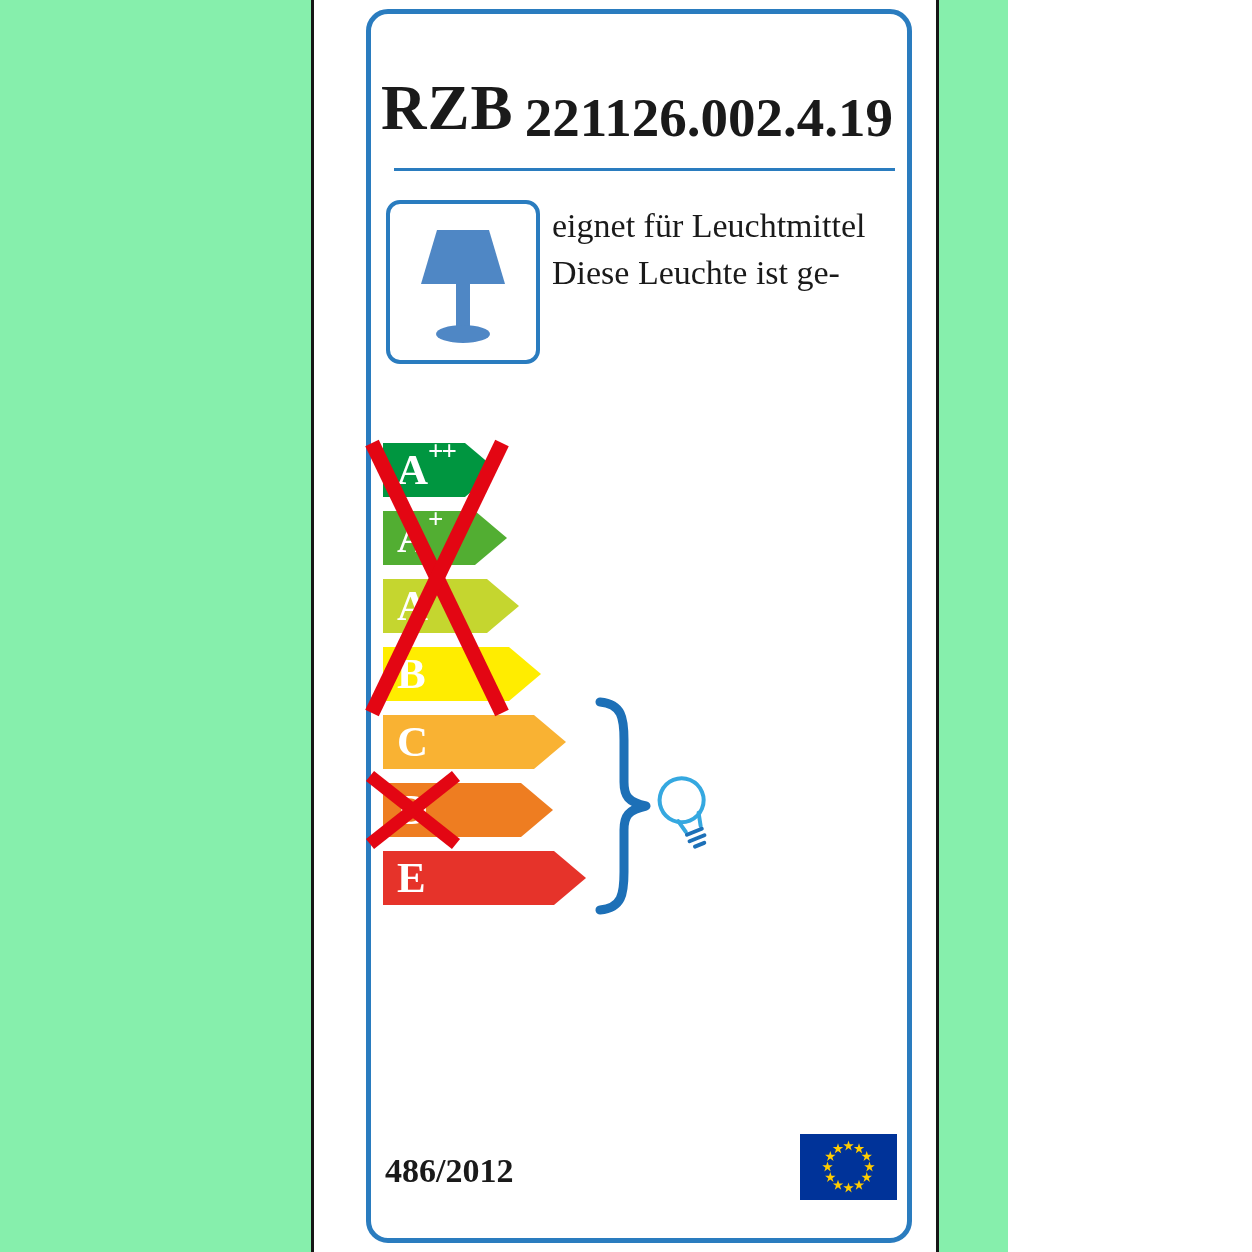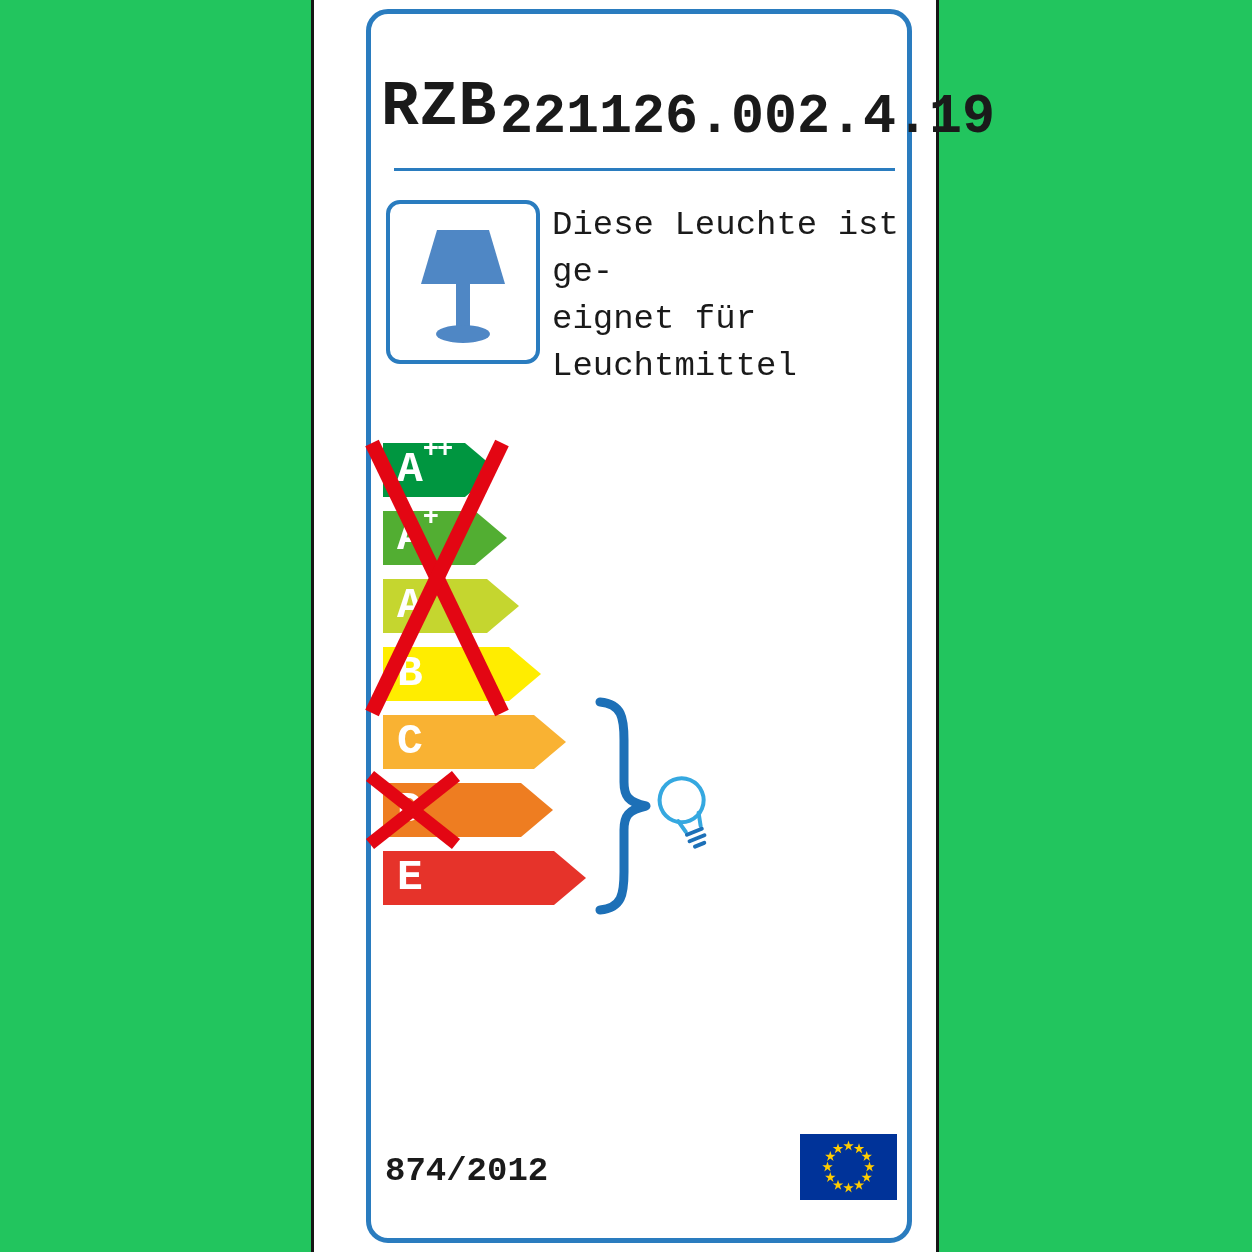--- a/index.html
+++ b/index.html
@@ -1,17 +1,17 @@
 <!DOCTYPE html>
 <html style="--frame-blue: #2a7cbf; --accent-blue: #1d70b7; --bulb-blue: #35a8e0; --lamp-blue: #4f87c5; --cross-red: #e30613; --eu-blue: #003399; --eu-star-yellow: #ffcc00; --text-black: #1a1a1a;"><head>
 <meta charset="utf-8">
 <style>
   html,body{margin:0;padding:0;background:#ffffff;}
-  #canvas{position:relative;width:1252px;height:1252px;background:#22c55e;overflow:hidden;
-          font-family:Liberation Mono, monospace;color:var(--text-black);}
+  #canvas{position:relative;width:1008px;height:1252px;background:#86efac;overflow:hidden;
+          font-family:Liberation Serif, serif;color:var(--text-black);}
   .page-border{position:absolute;left:311px;top:-4px;width:622px;height:1258px;
                border:3px solid #161616;background:#ffffff;}
   .blue-frame{position:absolute;left:366px;top:9px;width:536px;height:1224px;
               border:5px solid var(--frame-blue);border-radius:22px;}
   .brand{position:absolute;left:381px;top:72px;font-size:63px;font-weight:bold;
          letter-spacing:1px;color:var(--text-black);}
   .product{position:absolute;left:500px;top:86px;width:393px;text-align:right;
            font-size:55px;font-weight:bold;color:var(--text-black);}
   .divider{position:absolute;left:394px;top:168px;width:501px;height:3px;
            background:var(--frame-blue);}
@@ -45,22 +45,22 @@
 
   <div class="lamp-box">
     <svg width="146" height="156" viewBox="0 0 146 156">
       <polygon points="47,26 99,26 115,80 31,80" style="fill:var(--lamp-blue)"></polygon>
       <rect x="66" y="80" width="14" height="46" style="fill:var(--lamp-blue)"></rect>
       <ellipse cx="73" cy="130" rx="27" ry="9" style="fill:var(--lamp-blue)"></ellipse>
     </svg>
   </div>
 
   <div class="desc">
+    <div>eignet für Leuchtmittel</div>
     <div>Diese Leuchte ist ge-</div>
-    <div>eignet für Leuchtmittel</div>
   </div>
 
   <div class="scale">
     <div class="arrow" style="background: rgb(0, 150, 64); width: 114px;">
       <span class="letter"><span>A</span><sup>++</sup></span>
     </div>
     <div class="arrow" style="background: rgb(82, 174, 50); width: 124px;">
       <span class="letter"><span>A</span><sup>+</sup></span>
     </div>
     <div class="arrow" style="background: rgb(197, 214, 47); width: 136px;">
@@ -95,21 +95,21 @@
   </svg>
 
   <svg class="overlay" style="left:650px;top:766px;" width="76" height="100">
     <g transform="rotate(-22 38 50)">
       <circle cx="38" cy="33" r="22" fill="none" style="stroke:var(--bulb-blue)" stroke-width="4"></circle>
       <path d="M27,51 L30,64 M49,51 L46,64" fill="none" style="stroke:var(--bulb-blue)" stroke-width="4" stroke-linecap="round"></path>
       <path d="M30,67 L46,67 M30,74 L46,74 M33,81 L43,81" fill="none" style="stroke:var(--accent-blue)" stroke-width="4" stroke-linecap="round"></path>
     </g>
   </svg>
 
-  <div class="regulation">874/2012</div>
+  <div class="regulation">486/2012</div>
 
   <div class="eu-flag">
     <svg width="97" height="66" viewBox="0 0 97 66">
       <defs>
         <path id="star" d="M0,-5.5 L1.24,-1.7 L5.23,-1.7 L2.01,0.65 L3.23,4.45 L0,2.1 L-3.23,4.45 L-2.01,0.65 L-5.23,-1.7 L-1.24,-1.7 Z" style="fill:var(--eu-star-yellow)"></path>
       </defs>
       <use href="#star" transform="translate(48.5,12)"></use>
       <use href="#star" transform="translate(59,14.8)"></use>
       <use href="#star" transform="translate(66.7,22.5)"></use>
       <use href="#star" transform="translate(69.5,33)"></use>

